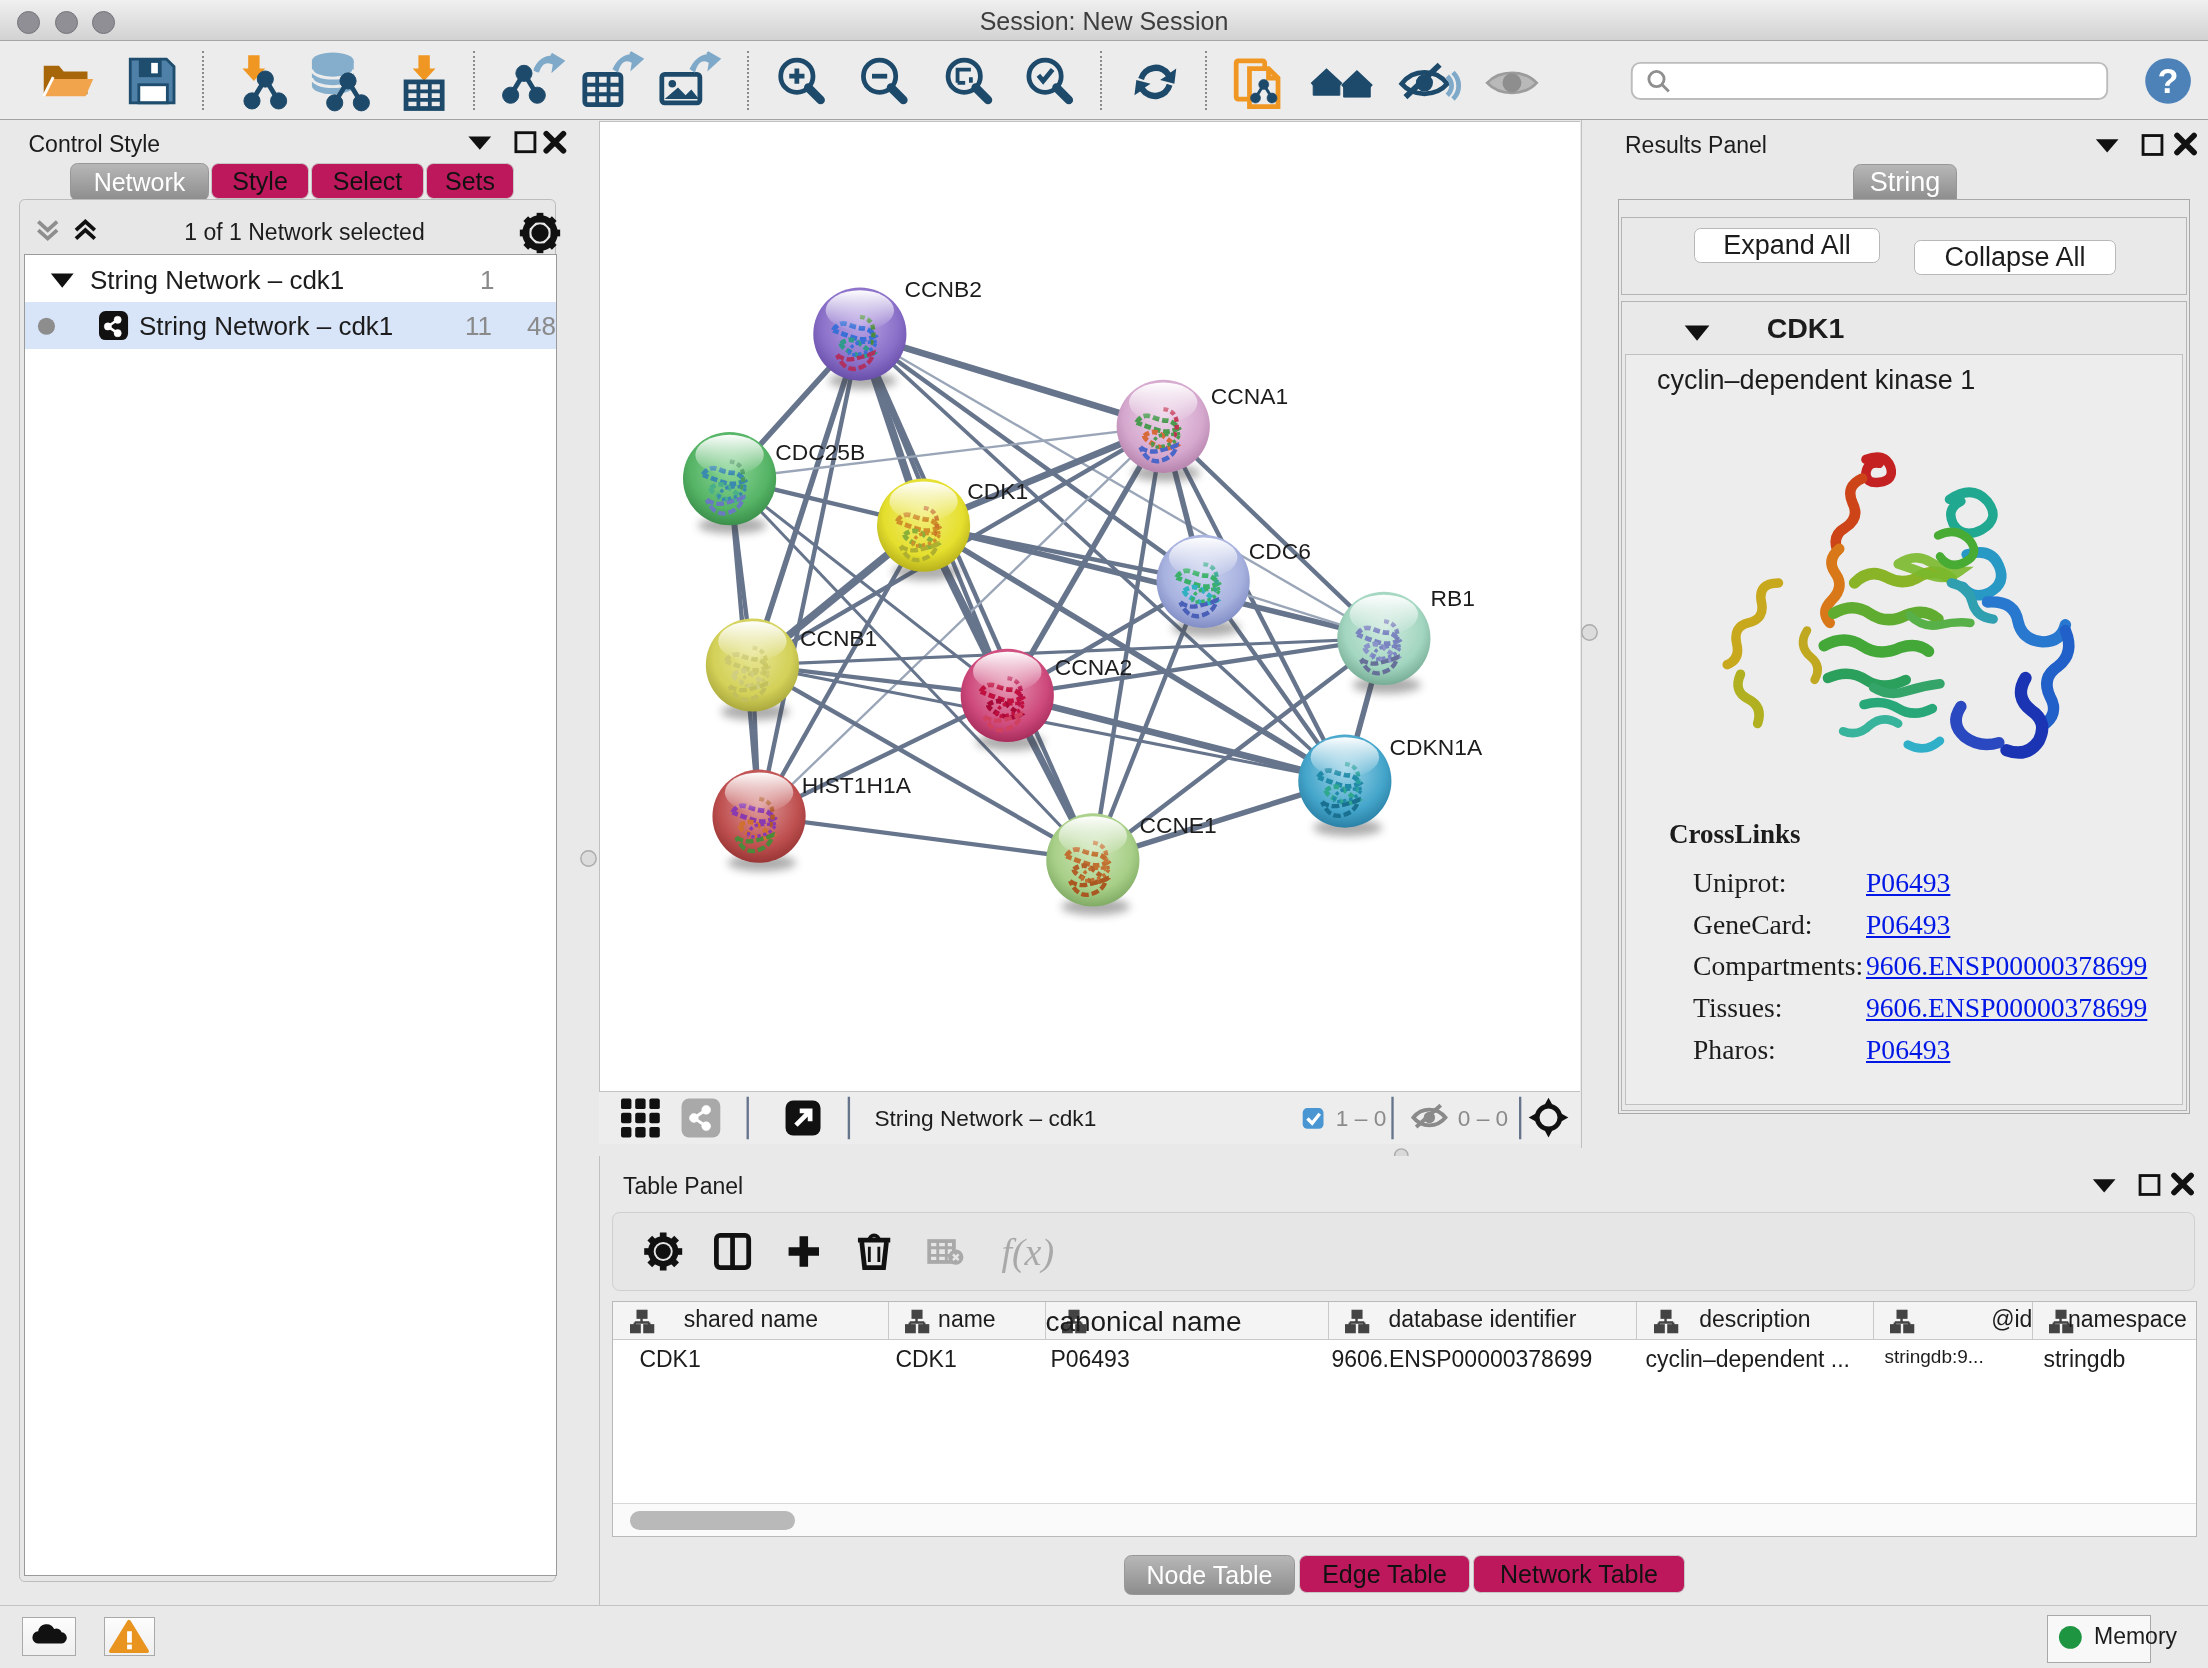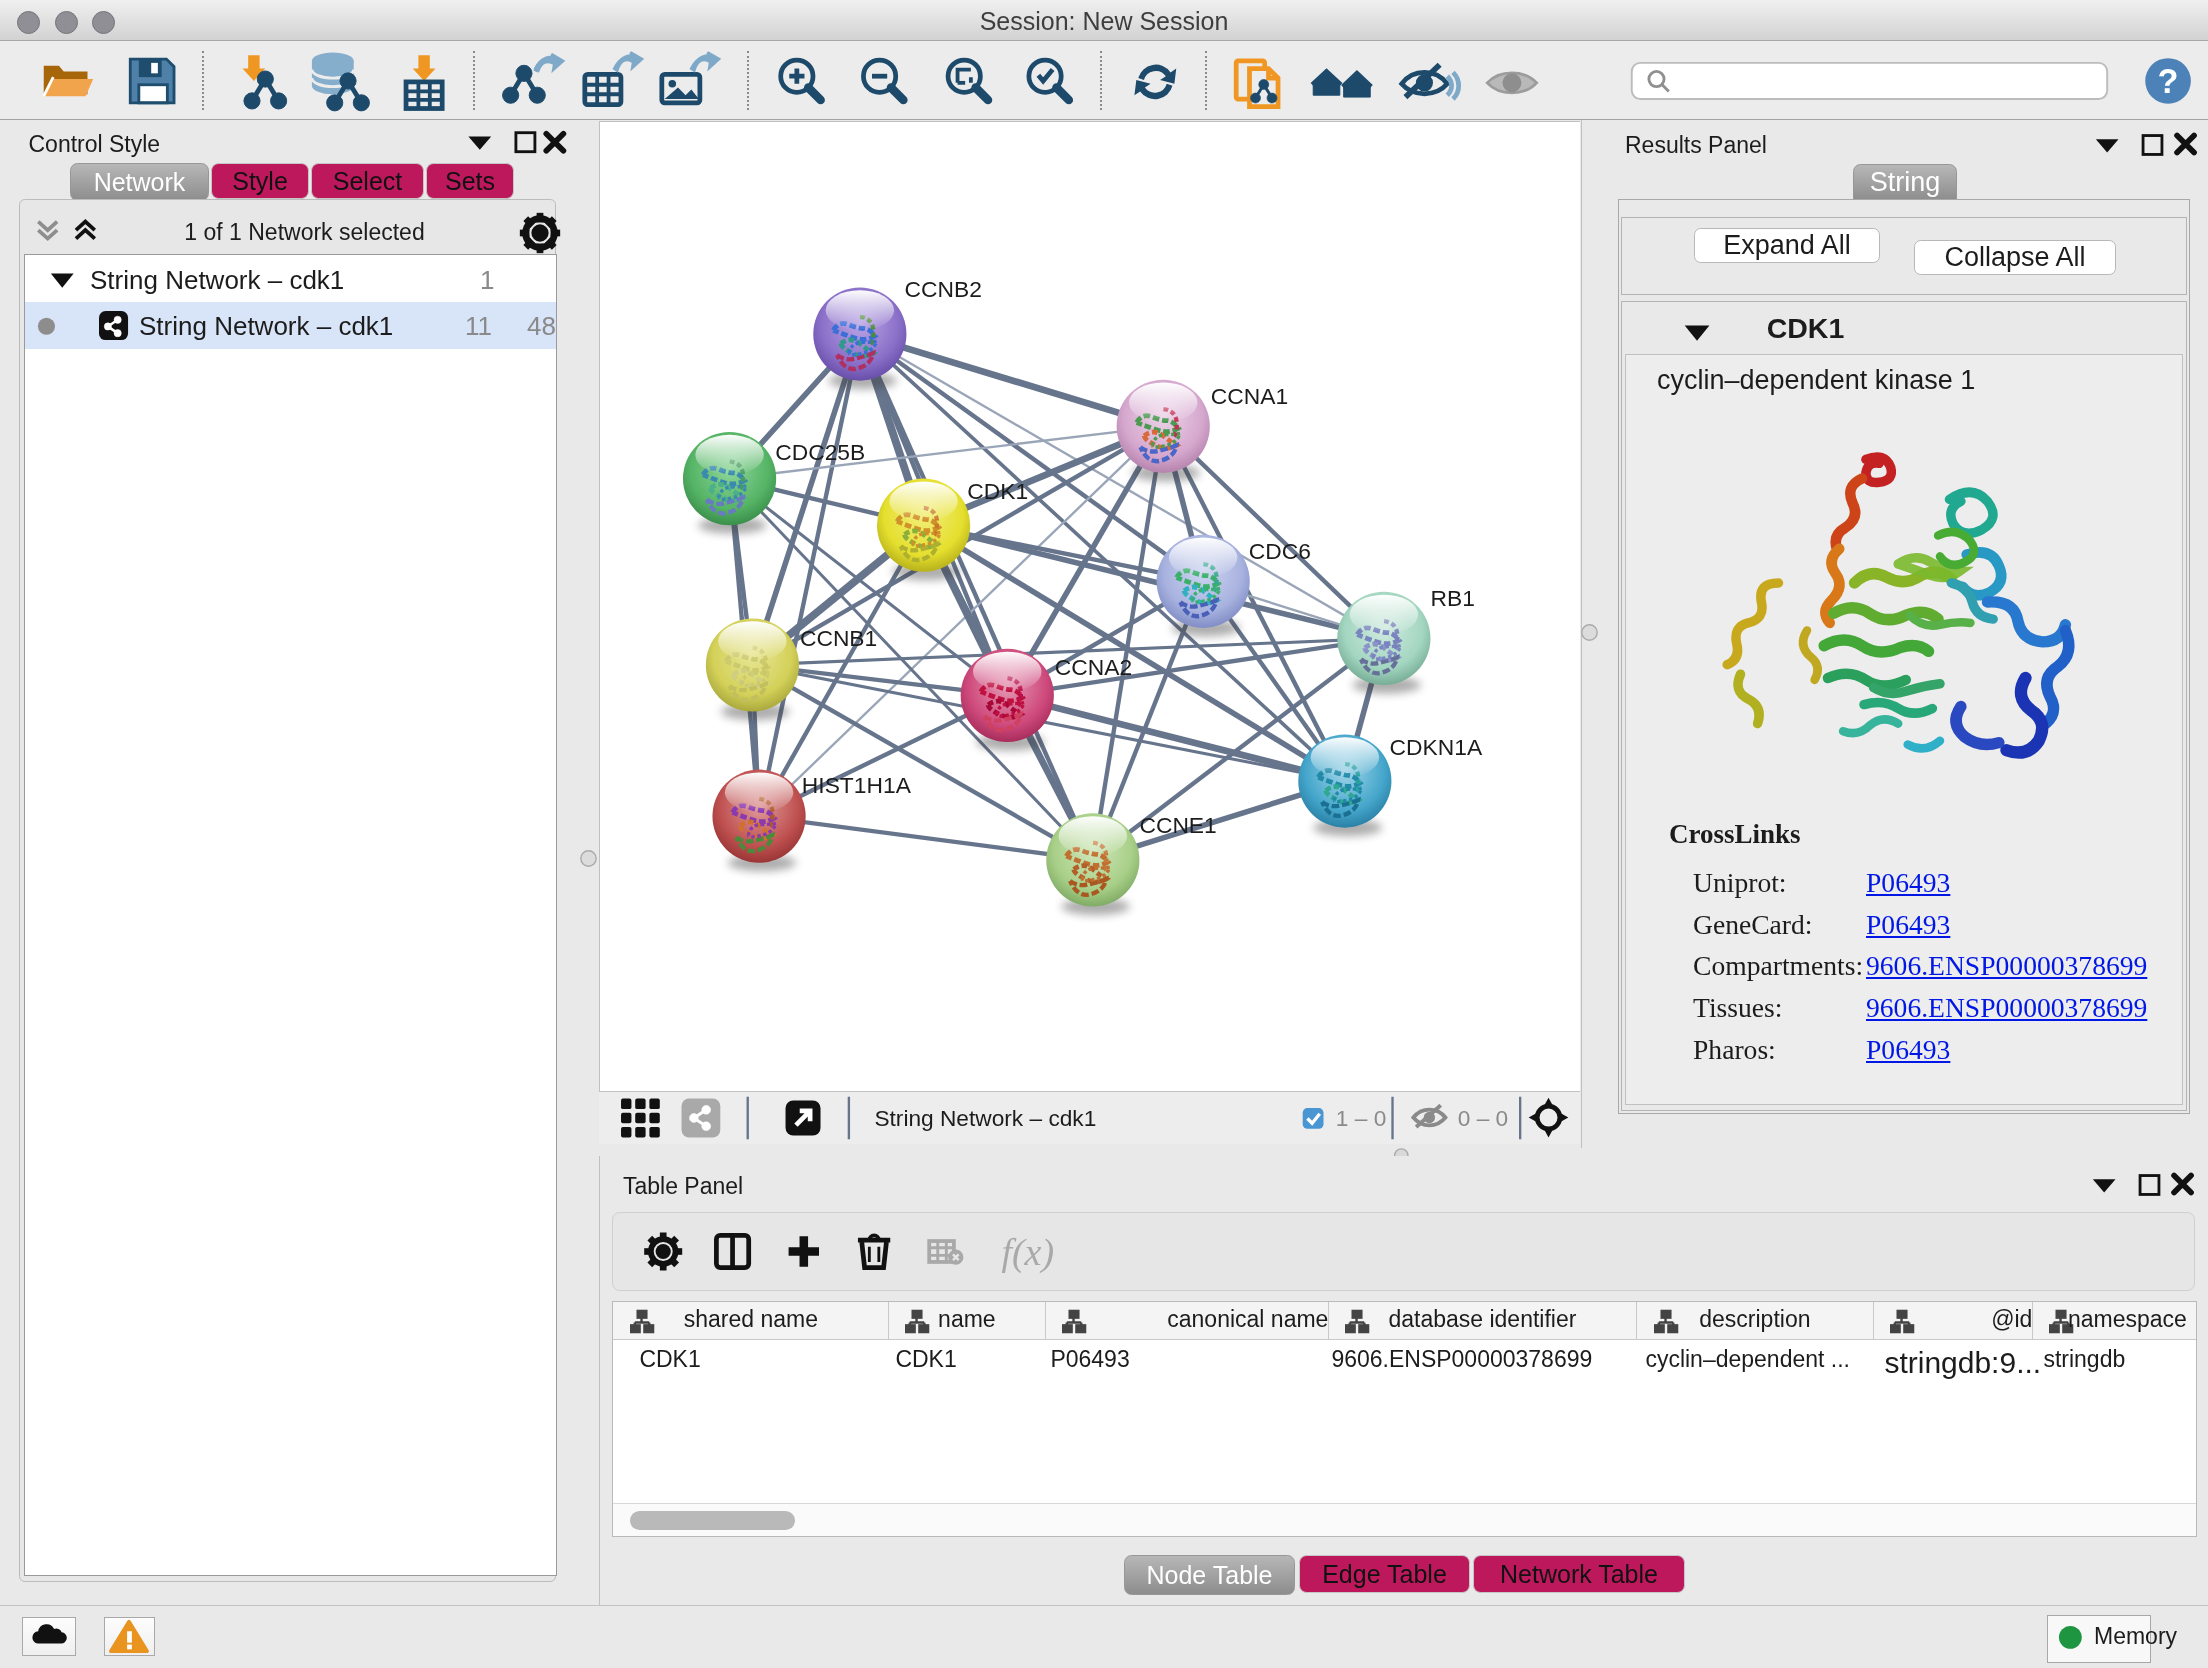--- a/index.html
+++ b/index.html
@@ -687,21 +687,21 @@
         <div class="abs" style="left:275px;top:3.8px;width:157px;text-align:center;font-size:23px">name</div>
         <div class="abs" style="left:275px;top:0;width:1px;height:37px;background:#c9c9c9"></div>
         <svg class="abs" width="25" height="25" style="left:449px;top:6.7px" viewBox="0 0 26 26">
           <g stroke="#444" fill="none" stroke-width="2.5">
             <rect x="8" y="2" width="9" height="7" fill="#444"></rect>
             <path d="M12,9 V14 M5,14 H20 M5,14 V17 M20,14 V17"></path>
             <rect x="1" y="17" width="9" height="7" fill="#444"></rect>
             <rect x="15" y="17" width="9" height="7" fill="#444"></rect>
           </g>
         </svg>
-        <div class="abs" style="left:432px;top:3.8px;width:283px;text-align:right;font-size:23px">canonical name</div>
+        <div class="abs" style="left:432px;top:3.8px;width:283px;text-align:left;font-size:28px">canonical name</div>
         <div class="abs" style="left:432px;top:0;width:1px;height:37px;background:#c9c9c9"></div>
         <svg class="abs" width="25" height="25" style="left:732px;top:6.7px" viewBox="0 0 26 26">
           <g stroke="#444" fill="none" stroke-width="2.5">
             <rect x="8" y="2" width="9" height="7" fill="#444"></rect>
             <path d="M12,9 V14 M5,14 H20 M5,14 V17 M20,14 V17"></path>
             <rect x="1" y="17" width="9" height="7" fill="#444"></rect>
             <rect x="15" y="17" width="9" height="7" fill="#444"></rect>
           </g>
         </svg>
         <div class="abs" style="left:715px;top:3.8px;width:308px;text-align:center;font-size:23px">database identifier</div>
@@ -736,21 +736,21 @@
         </svg>
         <div class="abs" style="left:1419px;top:3.8px;width:190px;text-align:center;font-size:23px">namespace</div>
         <div class="abs" style="left:1419px;top:0;width:1px;height:37px;background:#c9c9c9"></div>
       </div>
  <div class="abs" style="left:0;top:37px;width:1583px;height:35px">
         <div class="abs" style="left:26px;top:6.7px;font-size:23px">CDK1</div>
         <div class="abs" style="left:282px;top:6.7px;font-size:23px">CDK1</div>
         <div class="abs" style="left:437px;top:6.7px;font-size:23px">P06493</div>
         <div class="abs" style="left:718px;top:6.7px;font-size:23px">9606.ENSP00000378699</div>
         <div class="abs" style="left:1032px;top:6.7px;font-size:23px">cyclin–dependent ...</div>
-        <div class="abs" style="left:1271px;top:6.7px;font-size:30px">stringdb:9...</div>
+        <div class="abs" style="left:1271px;top:6.7px;font-size:19px">stringdb:9...</div>
         <div class="abs" style="left:1430px;top:6.7px;font-size:23px">stringdb</div>
       </div>
  <div class="abs" style="left:0;top:201px;width:1583px;height:32px;background:#fafafa;border-top:1px solid #d8d8d8">
    <div class="abs" style="left:17px;top:6.7px;width:165px;height:19px;background:#b9b9b9;border-radius:9.5px"></div>
  </div>
 </div>
 <div class="tab tabsel" style="left:524px;top:399px;width:169px;height:38px;line-height:38px">Node Table</div>
 <div class="tab tabun" style="left:699px;top:399px;width:169px;height:36px;line-height:36px">Edge Table</div>
 <div class="tab tabun" style="left:873px;top:399px;width:210px;height:36px;line-height:36px">Network Table</div>
 </div>

